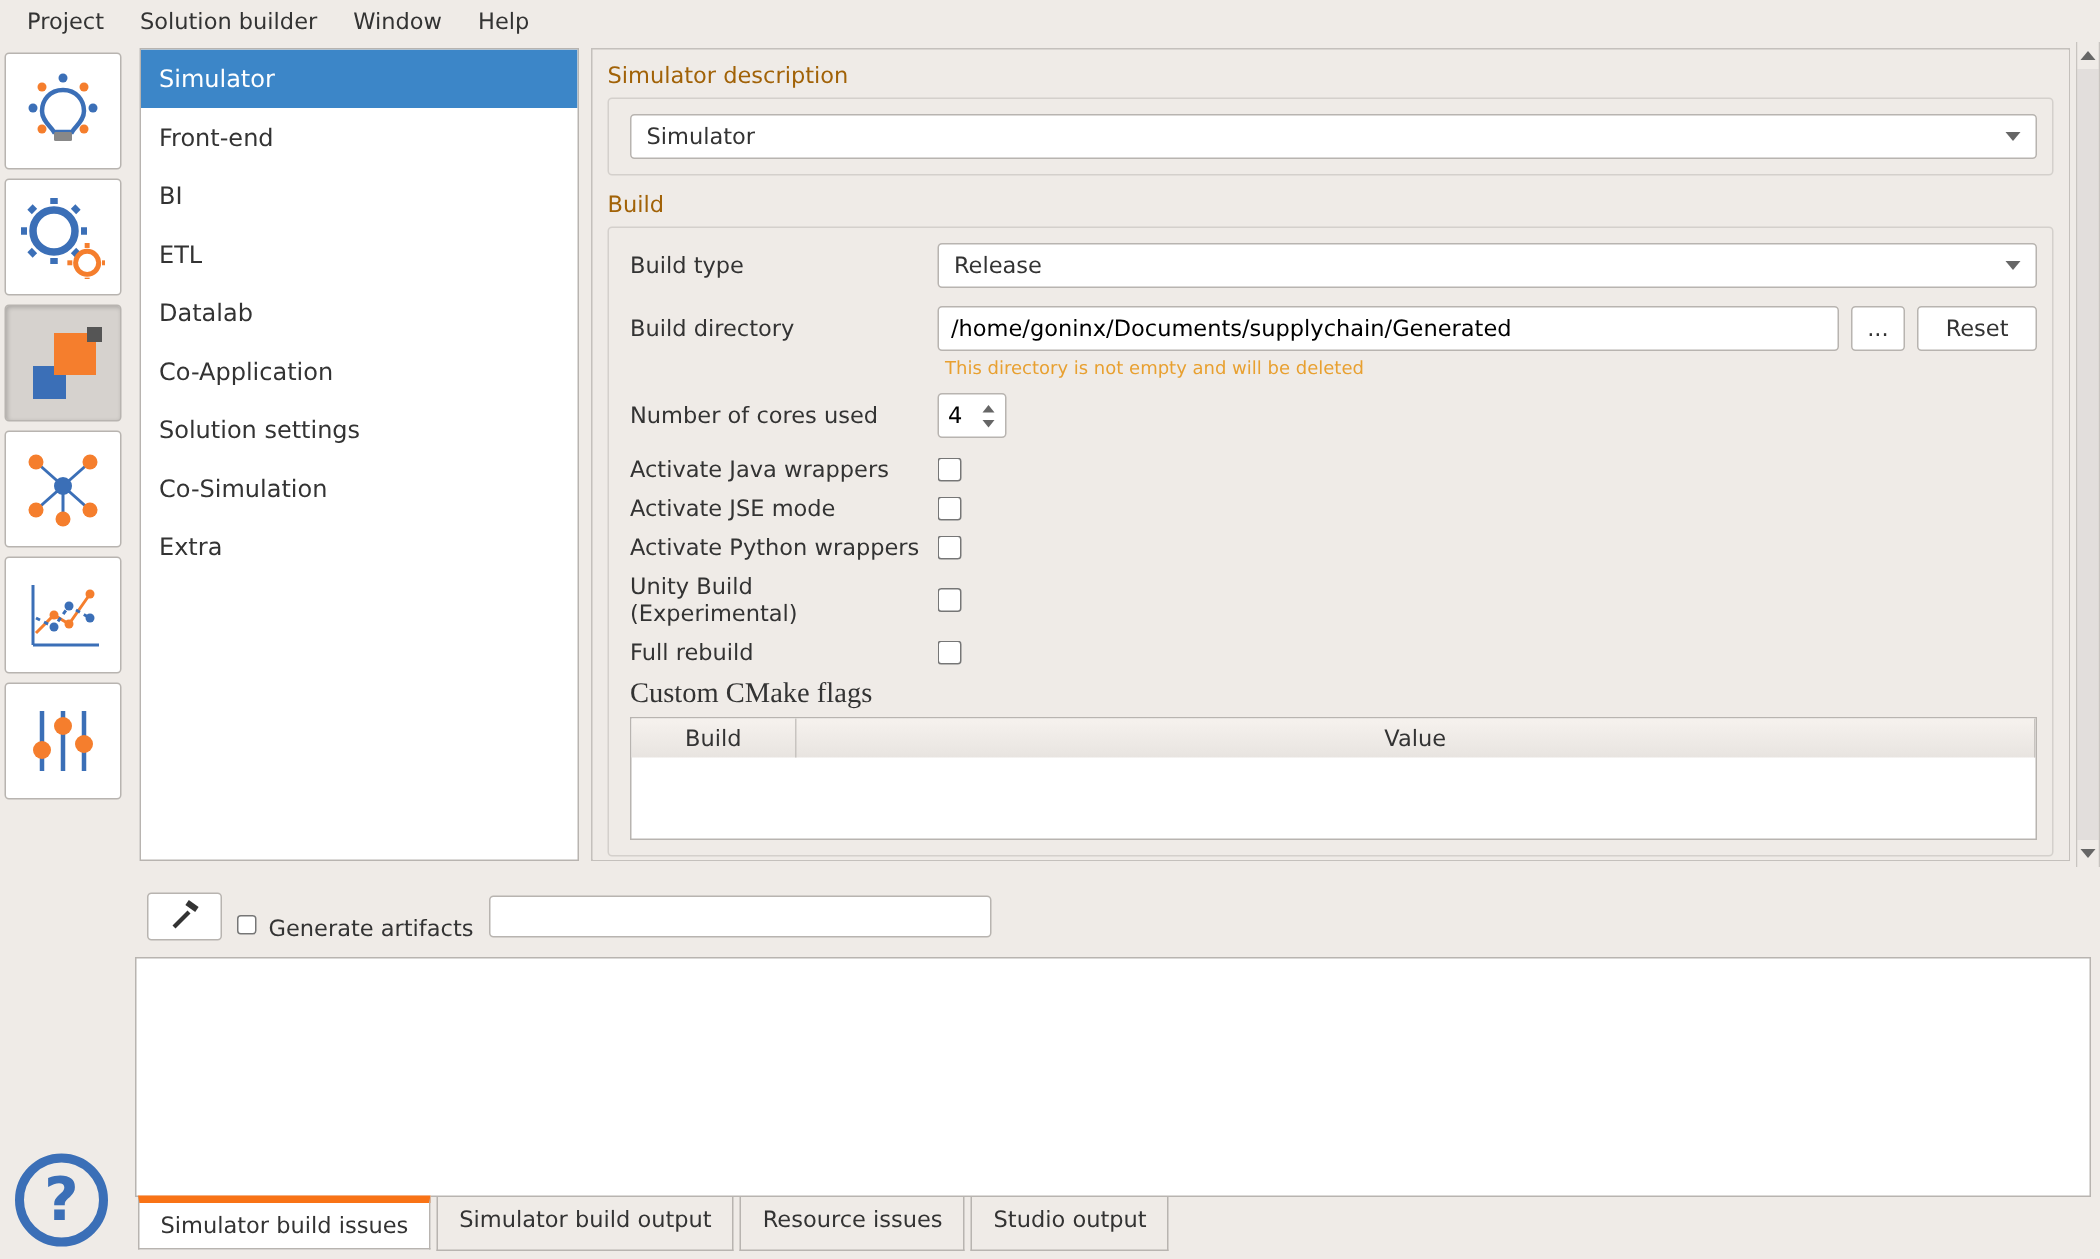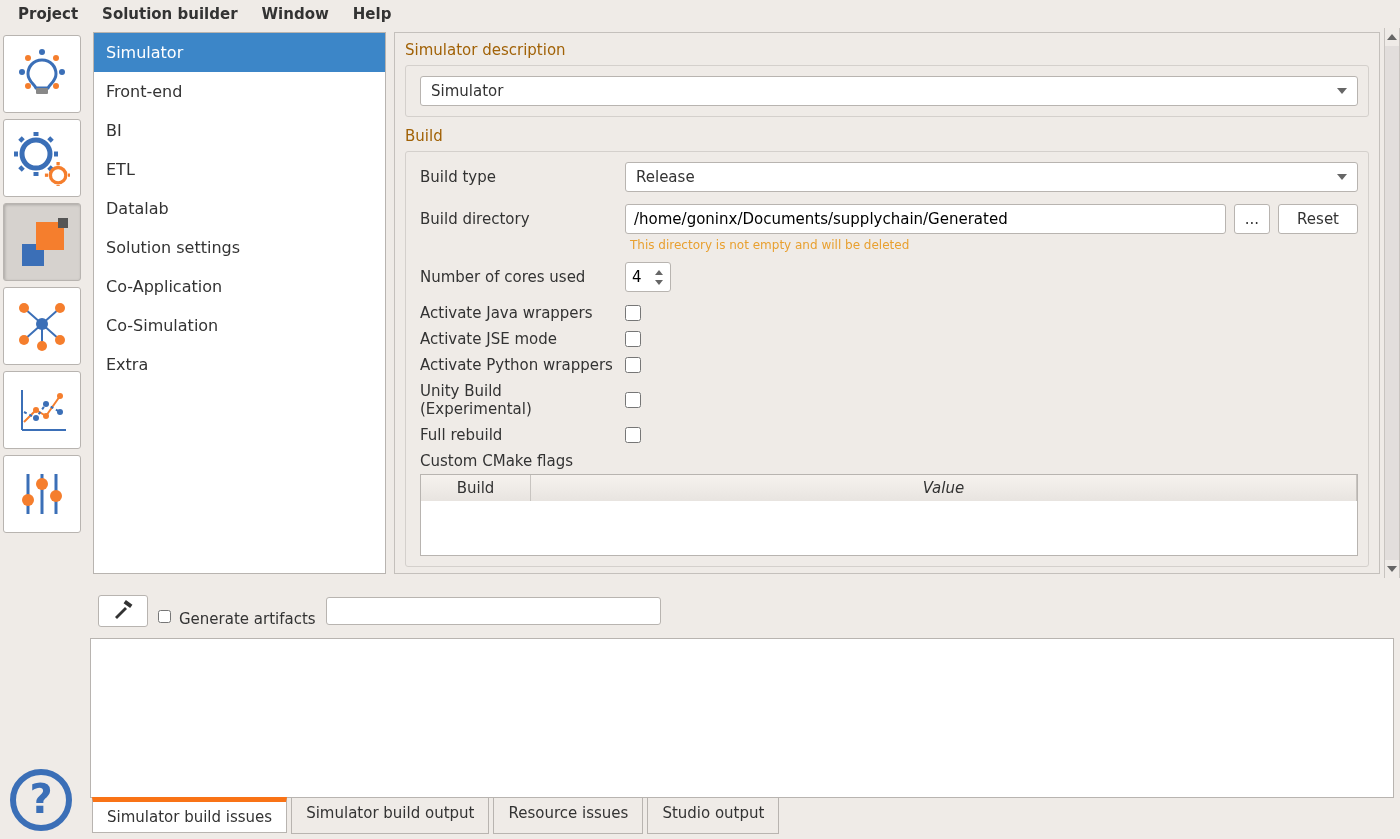--- a/index.html
+++ b/index.html
@@ -1,19 +1,19 @@
 <!DOCTYPE html>
 <html><head>
 <meta charset="utf-8">
 <style>
   * { box-sizing: border-box; margin: 0; padding: 0; font-family: "DejaVu Sans", "Liberation Sans", Arial, sans-serif; }
   body { background: #efebe7; width: 1400px; height: 839px; overflow: hidden; font-size: 14px; color: #333; }
 
   
-  .menubar { display: flex; align-items: center; height: 28px; background: #efebe7; padding: 0 6px; gap: 0; font-weight: bold; }
+  .menubar { display: flex; align-items: center; height: 28px; background: #efebe7; padding: 0 6px; gap: 0; }
   .menubar .menu-item { padding: 4px 12px; cursor: default; font-size: 15px; }
 
   
   .main-area { display: flex; height: 550px; }
 
   
   .icon-toolbar { width: 87px; display: flex; flex-direction: column; background: #efebe7; padding-top: 4px; }
   .icon-toolbar .tool-btn { width: 78px; height: 78px; margin: 3px 3px; border: 1px solid #b8b4b0; border-radius: 3px; background: #fff; display: flex; align-items: center; justify-content: center; cursor: default; }
   .icon-toolbar .tool-btn.active { background: #d6d2ce; box-shadow: inset 1px 1px 3px rgba(0,0,0,.2); }
   .icon-toolbar .tool-btn svg { width: 56px; height: 56px; }
@@ -46,26 +46,26 @@
   .spinbox input { border: none; width: 26px; text-align: left; padding-left: 6px; font-size: 15px; background: transparent; }
   .spinbox .spin-arrows { display: flex; flex-direction: column; width: 14px; }
   .spinbox .spin-arrows .up,.spinbox .spin-arrows .down { height: 10px; display: flex; align-items: center; justify-content: center; }
   .spinbox .spin-arrows .up::before { content: ''; border-left: 4px solid transparent; border-right: 4px solid transparent; border-bottom: 5px solid #666; }
   .spinbox .spin-arrows .down::before { content: ''; border-left: 4px solid transparent; border-right: 4px solid transparent; border-top: 5px solid #666; }
 
   .check-row { display: flex; align-items: center; margin-bottom: 8px; gap: 10px; }
   .check-row .label { width: 195px; font-size: 15px; }
   .check-row input[type=checkbox] { width: 16px; height: 16px; }
 
-  .cmake-label { font-size: 15px; margin: 6px 0 4px 0; }
+  .cmake-label { font-size: 19px; margin: 6px 0 4px 0; font-family: Liberation Serif, serif; }
   .cmake-table { border: 1px solid #b8b4b0; background: #fff; margin-top: 4px; }
   .cmake-table .thead { display: flex; background: linear-gradient(#f6f2ee,#e8e4e0); height: 26px; }
   .cmake-table .th { border-right: 1px solid #c8c4c0; display: flex; align-items: center; justify-content: center; font-size: 15px; }
   .cmake-table .th.name-col { width: 110px; }
-  .cmake-table .th.value-col { flex: 1; font-style: italic; }
+  .cmake-table .th.value-col { flex: 1; }
   .cmake-table .tbody { height: 54px; }
 
   
   .main-scrollbar { width: 16px; background: #efebe7; display: flex; flex-direction: column; border-left: 1px solid #c8c4c0; border-right: 1px solid #c8c4c0; }
   .main-scrollbar .sb-btn { height: 18px; display: flex; align-items: center; justify-content: center; background: #efebe7; }
   .main-scrollbar .sb-track { flex: 1; background: #e2dedc; }
   .main-scrollbar .sb-btn .tri-up { border-left: 5px solid transparent; border-right: 5px solid transparent; border-bottom: 6px solid #666; }
   .main-scrollbar .sb-btn .tri-down { border-left: 5px solid transparent; border-right: 5px solid transparent; border-top: 6px solid #666; }
 
   
@@ -197,22 +197,22 @@
     </div>
 
   </div>
 
   <div class="sidebar-list">
     <div class="list-item selected">Simulator</div>
     <div class="list-item">Front-end</div>
     <div class="list-item">BI</div>
     <div class="list-item">ETL</div>
     <div class="list-item">Datalab</div>
+    <div class="list-item">Co-Application</div>
     <div class="list-item">Solution settings</div>
-    <div class="list-item">Co-Application</div>
     <div class="list-item">Co-Simulation</div>
     <div class="list-item">Extra</div>
   </div>
 
   <div class="form-panel">
     <div class="form-panel-inner">
 
       <div class="fieldset-title">Simulator description</div>
       <div class="fieldset">
         <div class="combo">

